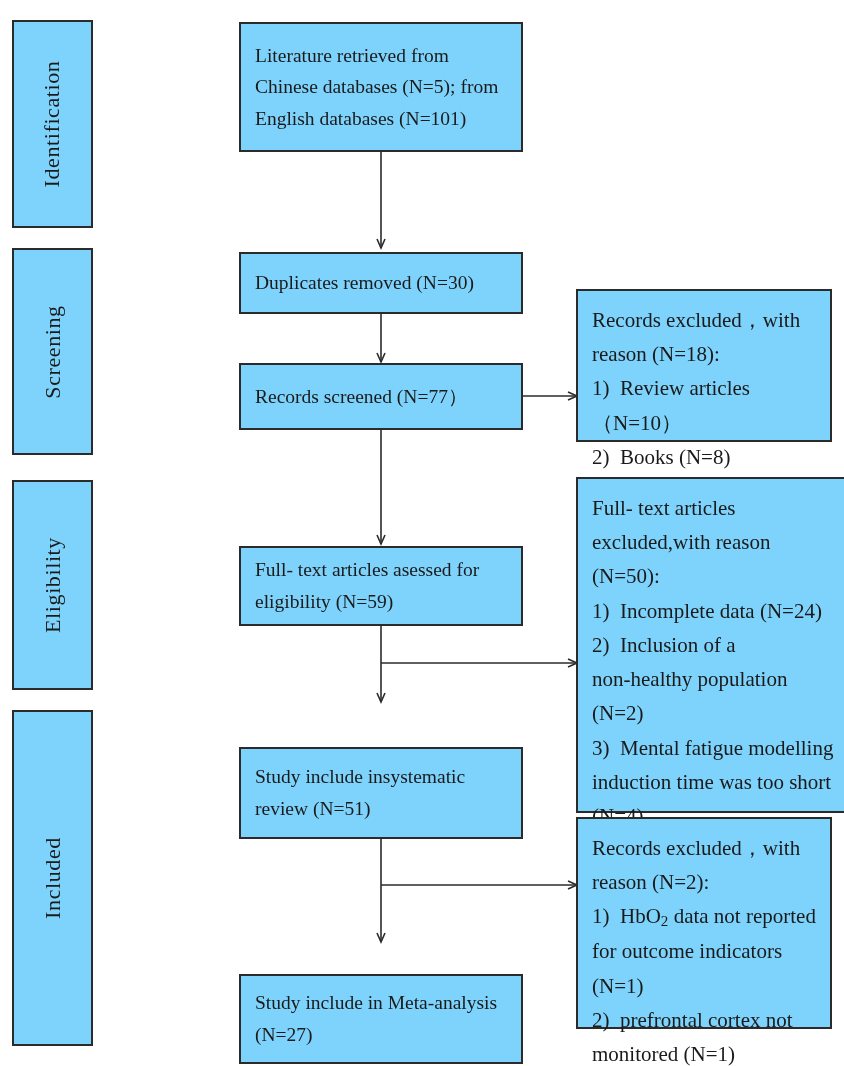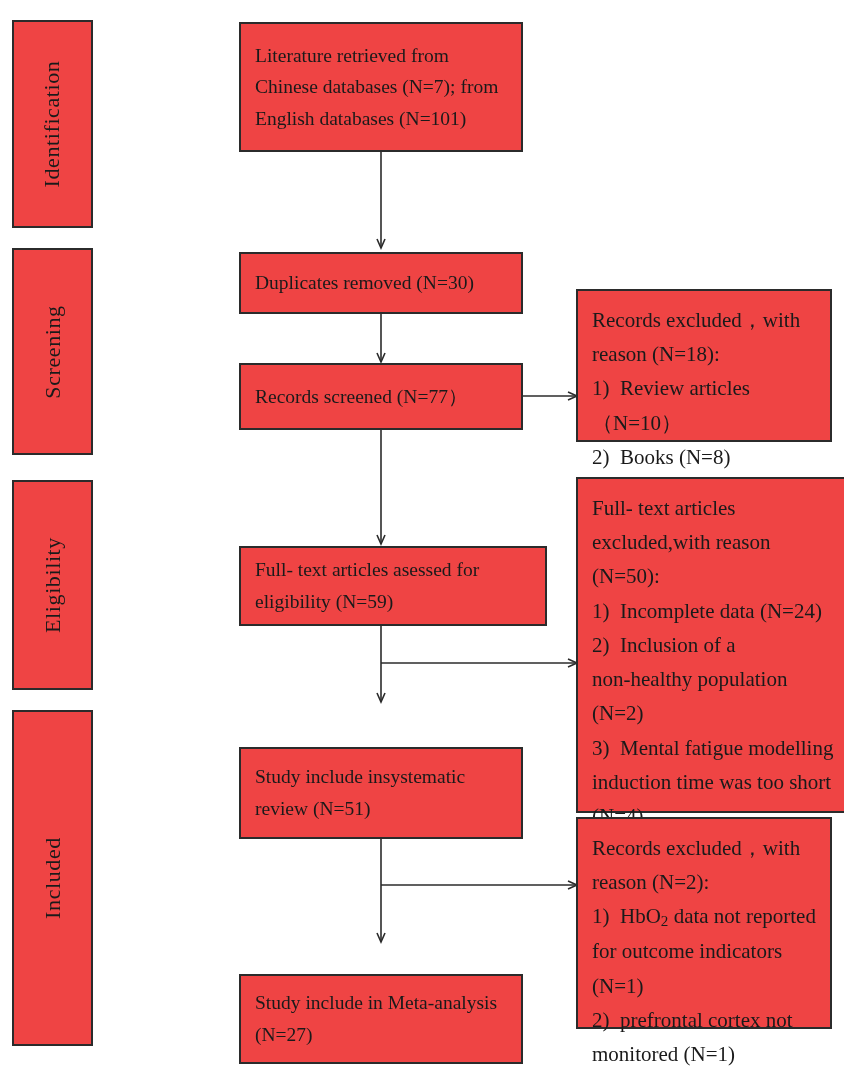--- a/index.html
+++ b/index.html
@@ -15,21 +15,21 @@
     position: relative;
     width: 844px;
     height: 1066px;
     background: #ffffff;
     overflow: hidden;
   }
   .box {
     position: absolute;
     box-sizing: border-box;
     border: 2px solid #2b2b2b;
-    background: #ef4444;
+    background: #7dd3fc;
   }
   .stage-box {
     display: flex;
     align-items: center;
     justify-content: center;
   }
   .stage-label {
     transform: rotate(-90deg);
     white-space: nowrap;
     font-size: 22px;
@@ -107,33 +107,33 @@
   <div class="box stage-box" style="left:12px; top:480px; width:81px; height:210px;">
     <span class="stage-label">Eligibility</span>
   </div>
 
   <div class="box stage-box" style="left:12px; top:710px; width:81px; height:336px;">
     <span class="stage-label">Included</span>
   </div>
 
   <div class="box flow-box" style="left:239px; top:22px; width:284px; height:130px;">
     <p class="line">Literature retrieved from</p>
-    <p class="line">Chinese databases (N=7); from</p>
+    <p class="line">Chinese databases (N=5); from</p>
     <p class="line">English databases (N=101)</p>
   </div>
 
   <div class="box flow-box" style="left:239px; top:252px; width:284px; height:62px;">
     <p class="line">Duplicates removed (N=30)</p>
   </div>
 
   <div class="box flow-box" style="left:239px; top:363px; width:284px; height:67px;">
     <p class="line">Records screened (N=77）</p>
   </div>
 
-  <div class="box flow-box" style="left:239px; top:546px; width:308px; height:80px;">
+  <div class="box flow-box" style="left:239px; top:546px; width:284px; height:80px;">
     <p class="line">Full- text articles asessed for</p>
     <p class="line">eligibility (N=59)</p>
   </div>
 
   <div class="box flow-box" style="left:239px; top:708px; width:284px; height:92px;margin-top:39px;">
     <p class="line">Study include insystematic</p>
     <p class="line">review (N=51)</p>
   </div>
 
   <div class="box flow-box" style="left:239px; top:974px; width:284px; height:90px;">

